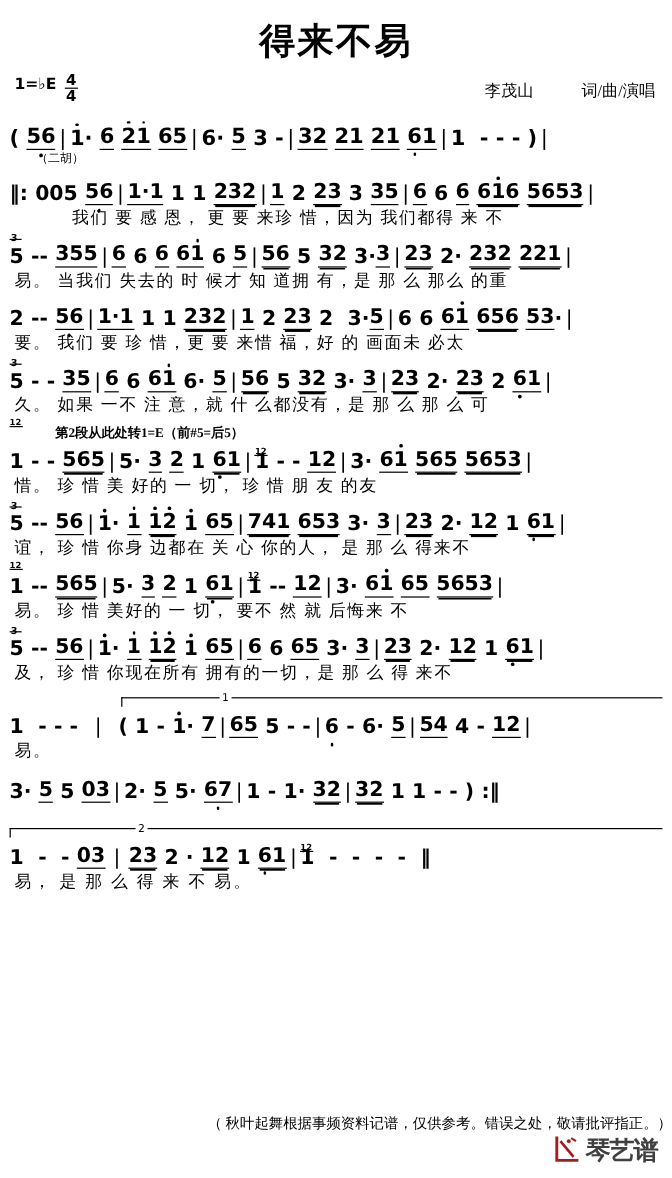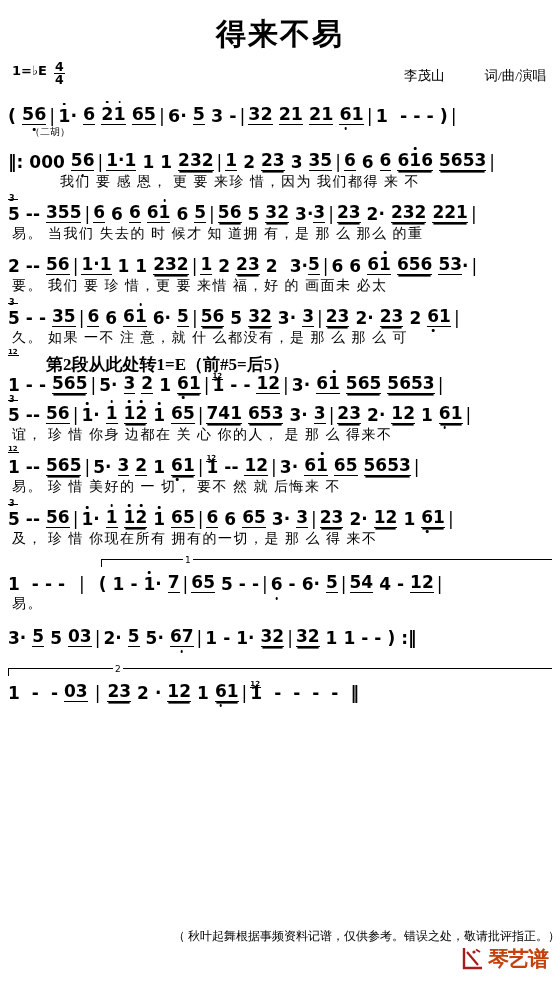--- a/index.html
+++ b/index.html
@@ -116,21 +116,21 @@
   }
   .tripbr {
     position: absolute;
     border-bottom: 1.3px solid #000;
     height: 0;
   }
 
   
   .annot {
     font-family: "Liberation Serif", serif;
-    font-size: 17px;
+    font-size: 11px;
     font-weight: bold;
     white-space: nowrap;
     height: 15px;
   }
 
   
   .volta {
     position: relative;
     height: 13px;
   }
@@ -239,21 +239,21 @@
   </div>
   <div class="lyric-line" style="font-size:10px;height:14px;padding-left:22px;">
     <span>（二胡）</span>
   </div>
 </div>
 
 <div class="system" style="margin-top:6px;">
   <div class="notes-line">
     <span class="n" style="font-weight:bold;">‖:</span>
       <span class="sp"></span>
-    <span class="n">000</span>
+    <span class="n">005</span>
       <span class="sp"></span>
     <span class="n u1 dot-lo">56</span>
     <span class="bar">|</span>
     <span class="n u1">1<span style="border:0">·</span>1</span>
       <span class="sp"></span>
     <span class="n">1</span>
       <span class="sp"></span>
     <span class="n">1</span>
       <span class="sp"></span>
     <span class="n u2">232</span>
@@ -471,20 +471,23 @@
     <span class="n">3</span>
       <span class="n">·</span>
       <span class="sp"></span>
     <span class="n u1"><span class="n">6</span><span class="n dot-hi">1</span></span>
       <span class="sp"></span>
     <span class="n u2">565</span>
       <span class="sp"></span>
     <span class="n u2">5653</span>
     <span class="bar">|</span>
   </div>
+  <div class="lyric-line" style="padding-left:4px;letter-spacing:1.5px;">
+    <span>惜。 珍 惜 美 好的 一 切， 珍 惜 朋 友 的友</span>
+  </div>
 </div>
 
 <div class="system" style="margin-top:4px;">
   <div class="notes-line">
     <span class="tripmark" style="left:1px;top:-2px;">3</span>
     <span class="tripbr" style="left:0px;top:2px;width:10px;"></span>
     <span class="n">5</span>
       <span class="sp"></span>
     <span class="n">-</span>
     <span class="n">-</span>
@@ -770,30 +773,33 @@
     <span class="n">-</span>
       <span class="sp"></span>
       <span class="sp"></span>
     <span class="n">-</span>
       <span class="sp"></span>
       <span class="sp"></span>
     <span class="n">-</span>
       <span class="sp"></span>
       <span class="sp"></span>
     <span class="n">‖</span>
+  </div>
+  <div class="lyric-line" style="padding-left:4px;letter-spacing:2px;">
+    <span>易， 是 那 么 得 来 不 易。</span>
   </div>
 </div>
 
 <div class="footer-note" style="top:928px;">
   <span>（ 秋叶起舞根据事频资料记谱，仅供参考。错误之处，敬请批评指正。）</span>
 </div>
 
 <div class="logo" style="top:945px;">
   <span class="mark">
     <svg width="24" height="24" viewBox="0 0 24 24" aria-hidden="true">
       <path d="M3 2 L3 22 L21 22" fill="none" stroke="#a61c1c" stroke-width="2.4"></path>
       <path d="M6 6 L17 19" fill="none" stroke="#a61c1c" stroke-width="2.2"></path>
       <circle cx="13" cy="6" r="1.6" fill="#a61c1c"></circle>
       <path d="M15 3.5 L19 6" fill="none" stroke="#a61c1c" stroke-width="1.8"></path>
     </svg>
   </span>
-  <span class="logotext" style="color:#c2410c;">琴艺谱</span>
+  <span class="logotext" style="color:#404040;">琴艺谱</span>
 </div>
 
 </body></html>

